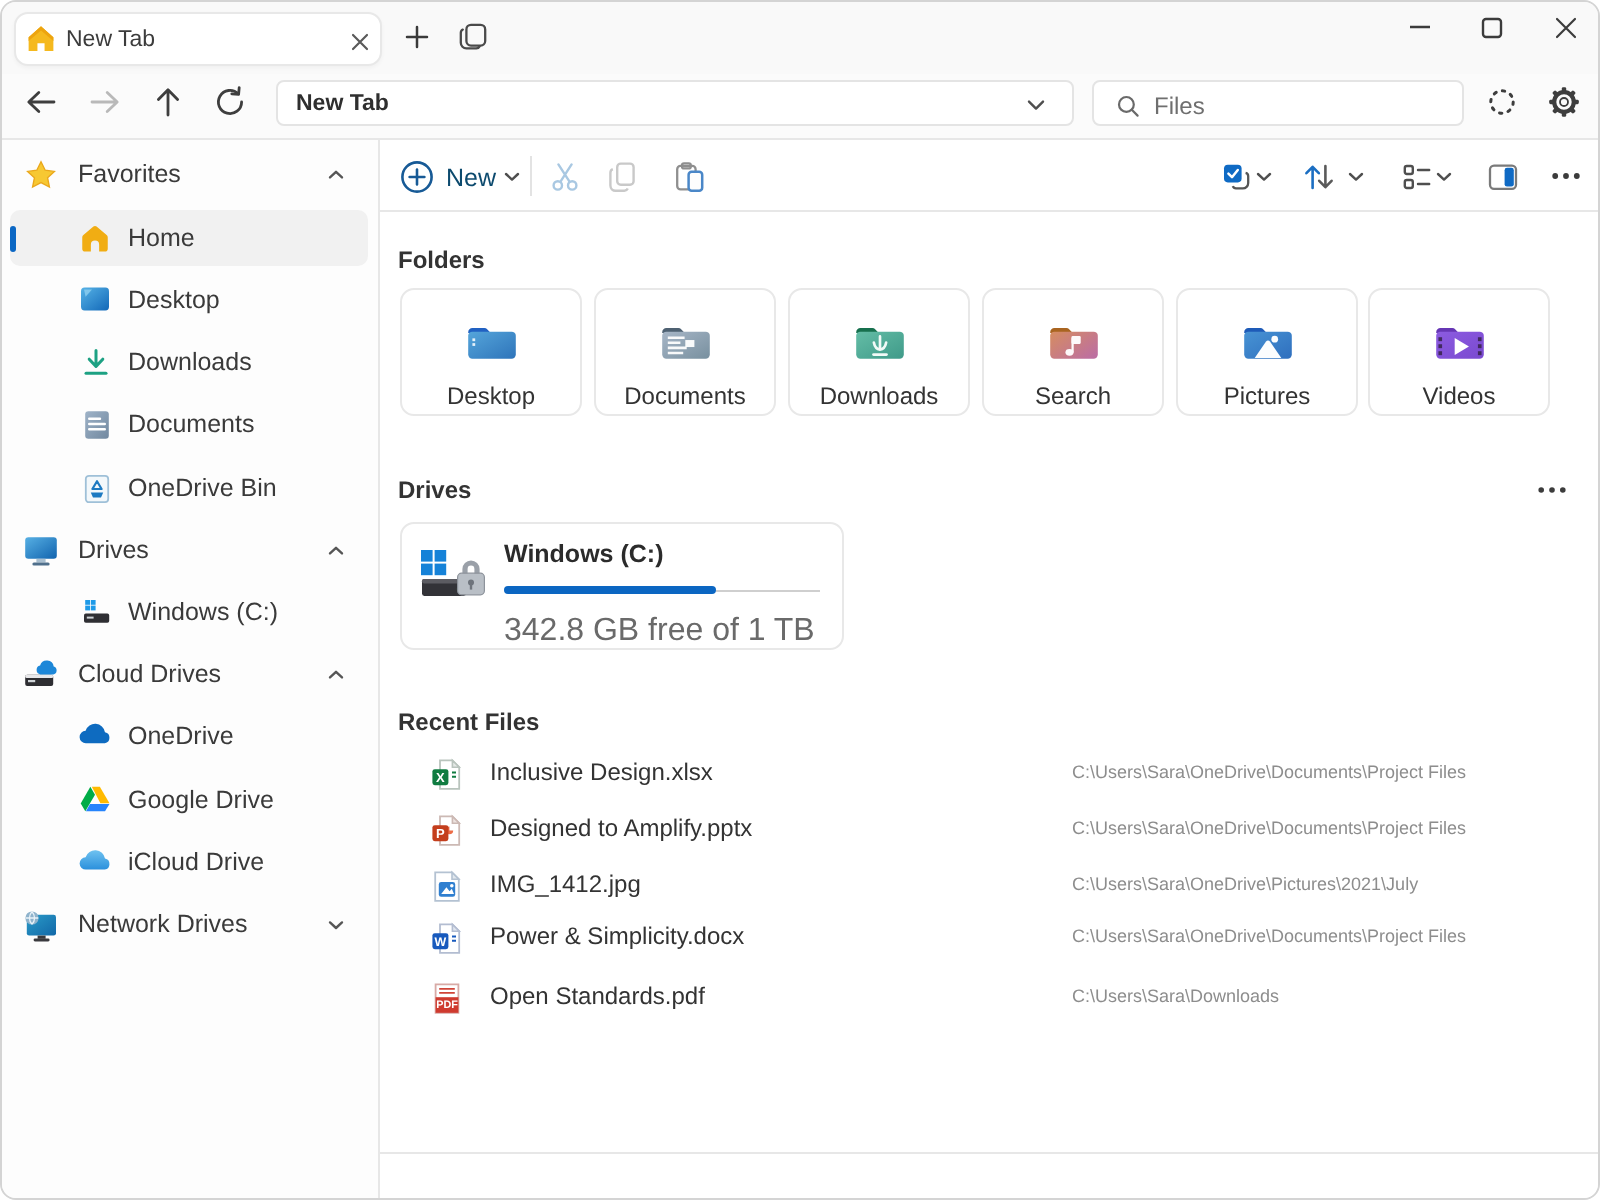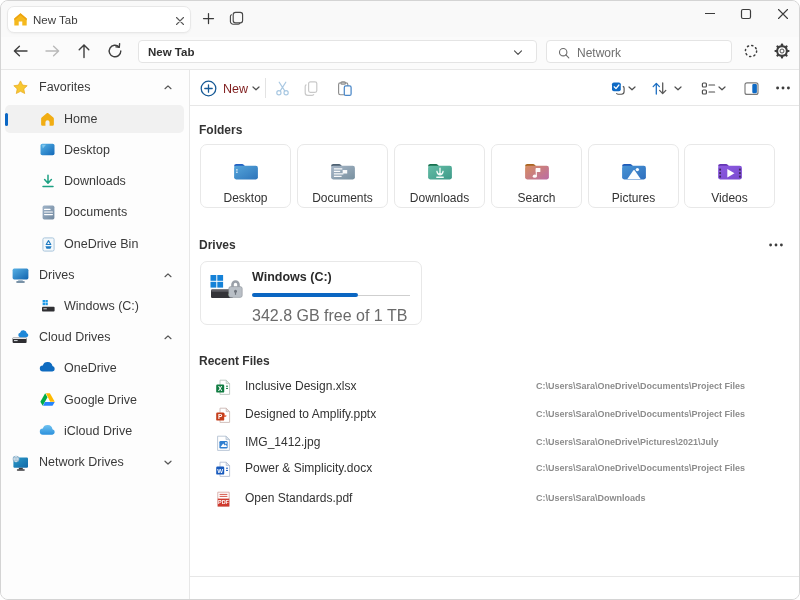--- a/index.html
+++ b/index.html
@@ -44,21 +44,21 @@
 
 .fcard { position:absolute; top:74px; width:91px; height:64px; background:#fff; border:1px solid #e8e8e8; border-radius:7px; }
 .fcard .fico { position:absolute; left:50%; top:15px; transform:translateX(-50%); width:28px; height:22px; }
 .fcard .flbl { position:absolute; left:0; width:100%; top:46px; text-align:center; font-size:12px; color:#333; }
 
 .dcard { position:absolute; left:10px; top:191px; width:222px; height:64px; background:#fff; border:1px solid #e8e8e8; border-radius:7px; }
 
 .rrow { position:absolute; left:0; width:611px; height:28px; }
 .rrow .rico { position:absolute; left:25px; top:5px; }
 .rrow .rname { position:absolute; left:55px; top:5px; font-size:12px; color:#333; white-space:nowrap; }
-.rrow .rpath { position:absolute; left:346px; top:7px; font-size:9px; color:#8d8d8d; white-space:nowrap;font-weight:bold; }
+.rrow .rpath { position:absolute; left:346px; top:7px; font-size:9px; color:#8d8d8d; white-space:nowrap; }
 </style>
 </head>
 <body>
 <div class="win">
 
   <div class="tabbar">
     <div class="tab">
       <svg class="ticon" width="15" height="15" viewBox="0 0 16 16">
           <path d="M8 1.2 L14.6 7 L14.6 14.4 L9.9 14.4 L9.9 10.2 L6.1 10.2 L6.1 14.4 L1.4 14.4 L1.4 7 Z" fill="#f5b91e"></path>
           <path d="M8 1.2 L14.6 7 L14.6 9 L8 3.4 L1.4 9 L1.4 7 Z" fill="#eda40f"></path>
@@ -105,21 +105,21 @@
       <span class="atext">New Tab</span>
       <svg class="abs" style="left:373px;top:7px" width="12" height="10" viewBox="0 0 12 10">
           <path d="M2.5 2.8 L6 6.3 L9.5 2.8" fill="none" stroke="#4f4f4f" stroke-width="1.2" stroke-linecap="round" stroke-linejoin="round"></path>
         </svg>
     </div>
     <div class="searchbar">
       <svg class="abs" style="left:11px;top:6px" width="13" height="13" viewBox="0 0 13 13">
           <circle cx="5.2" cy="5.2" r="3.7" fill="none" stroke="#6a6a6a" stroke-width="1.1"></circle>
           <path d="M7.9 7.9 L10.8 10.8" stroke="#6a6a6a" stroke-width="1.1" stroke-linecap="round"></path>
         </svg>
-      <span class="stext">Network</span>
+      <span class="stext">Files</span>
     </div>
     <svg class="abs" style="left:742px;top:6px" width="16" height="16" viewBox="0 0 16 16">
         <circle cx="8" cy="8" r="5.6" fill="none" stroke="#3e3e3e" stroke-width="1.5" stroke-dasharray="1.2 3.2" stroke-linecap="round"></circle>
       </svg>
     <svg class="abs" style="left:773px;top:6px" width="16" height="16" viewBox="0 0 16 16">
         <rect x="6.9" y="0.6" width="2.2" height="2.6" rx="0.7" fill="#3e3e3e" transform="rotate(0 8 8)"></rect>
         <rect x="6.9" y="0.6" width="2.2" height="2.6" rx="0.7" fill="#3e3e3e" transform="rotate(45 8 8)"></rect>
         <rect x="6.9" y="0.6" width="2.2" height="2.6" rx="0.7" fill="#3e3e3e" transform="rotate(90 8 8)"></rect>
         <rect x="6.9" y="0.6" width="2.2" height="2.6" rx="0.7" fill="#3e3e3e" transform="rotate(135 8 8)"></rect>
         <rect x="6.9" y="0.6" width="2.2" height="2.6" rx="0.7" fill="#3e3e3e" transform="rotate(180 8 8)"></rect>
@@ -293,21 +293,21 @@
     </div>
   </div>
 
   <div class="content">
     <div class="toolbar">
 
       <svg class="tbico" style="left:10px" width="17" height="17" viewBox="0 0 17 17">
           <circle cx="8.5" cy="8.5" r="7.3" fill="none" stroke="#175a96" stroke-width="1.3"></circle>
           <path d="M8.5 4.8 V12.2 M4.8 8.5 H12.2" stroke="#175a96" stroke-width="1.3" stroke-linecap="round"></path>
         </svg>
-      <span class="abs" style="left:33px;top:12px;font-size:12.5px;color:#7f1d1d">New</span>
+      <span class="abs" style="left:33px;top:12px;font-size:12.5px;color:#0c4a6e">New</span>
       <svg class="tbico" style="left:61px;top:14px" width="10" height="9" viewBox="0 0 10 9">
           <path d="M2 3 L5 5.8 L8 3" fill="none" stroke="#4f4f4f" stroke-width="1.2" stroke-linecap="round" stroke-linejoin="round"></path>
         </svg>
       <div class="vline" style="left:75px;top:8px;height:20px;background:#e3e3e3"></div>
 
       <svg class="tbico" style="left:84px" width="17" height="17" viewBox="0 0 17 17">
           <g stroke="#a9c8e2" stroke-width="1.2" fill="none" stroke-linecap="round">
             <path d="M11.8 2.2 L6.4 10.6 M5.2 2.2 L10.6 10.6"></path>
             <circle cx="4.9" cy="12.7" r="2.1"></circle>
             <circle cx="12.1" cy="12.7" r="2.1"></circle>

